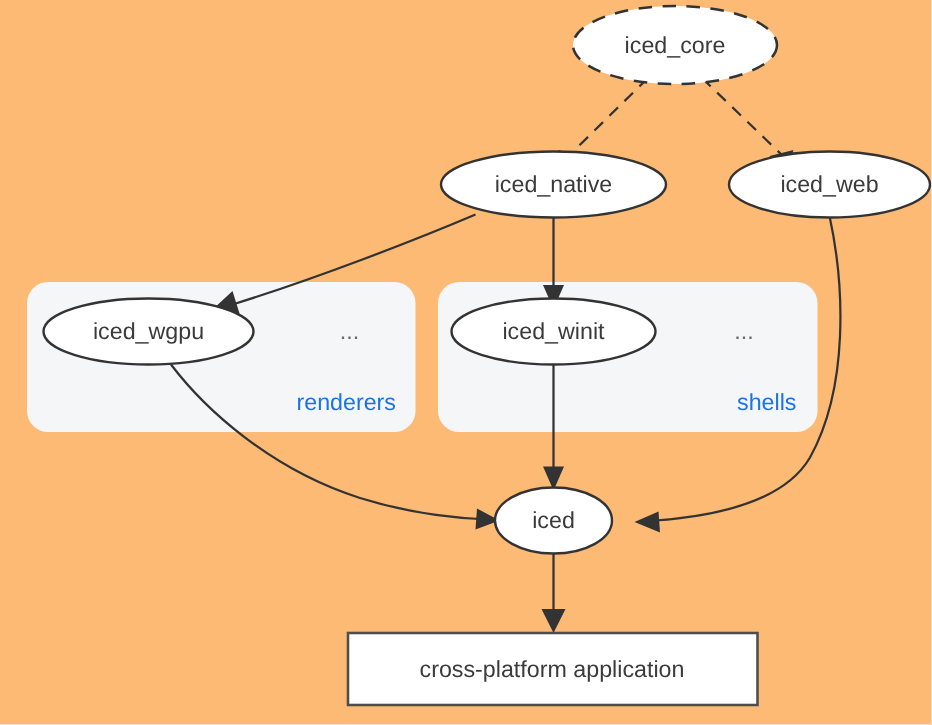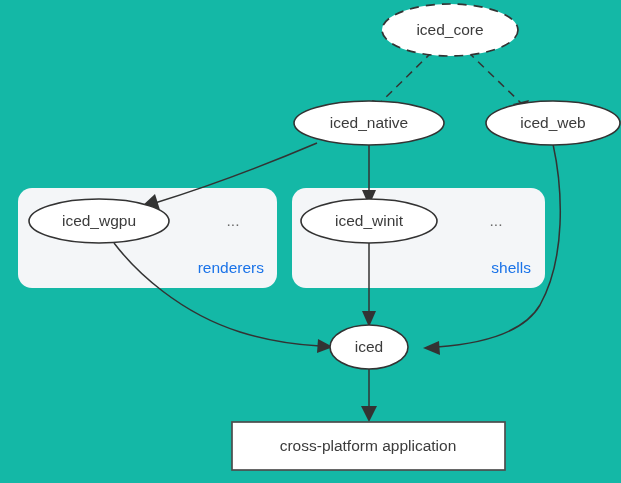--- a/index.html
+++ b/index.html
@@ -4,21 +4,21 @@
 <style>
   html, body {
     margin: 0;
     padding: 0;
     background: #ffffff;
   }
   #diagram-root {
     position: relative;
     width: 621px;
     height: 483px;
-    background: #14b8a6;
+    background: #fdba74;
     font-family: "Liberation Sans", sans-serif;
     overflow: hidden;
     text-decoration: underline;
   }
   #graph-svg {
     position: absolute;
     top: 0;
     left: 0;
     width: 621px;
     height: 483px;

